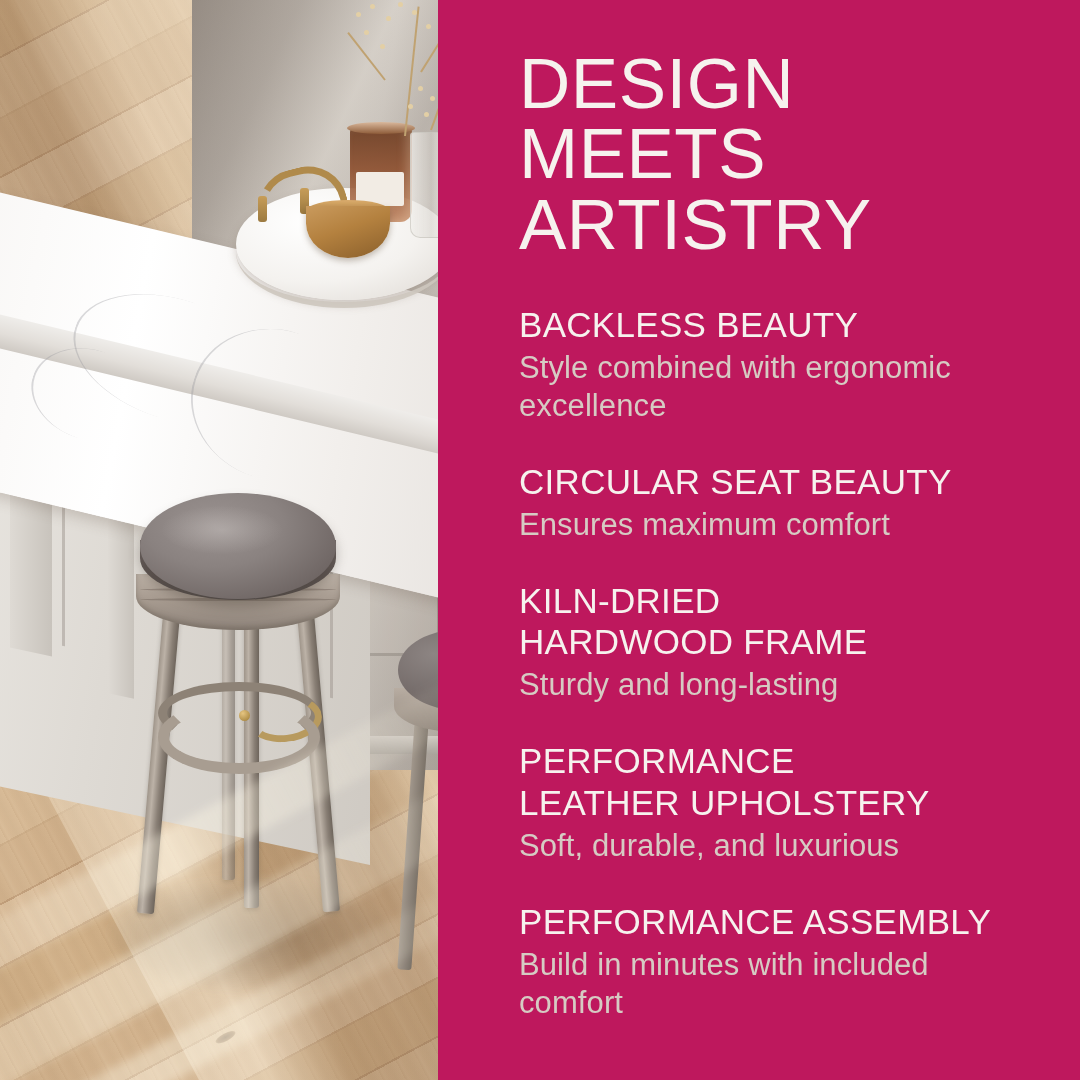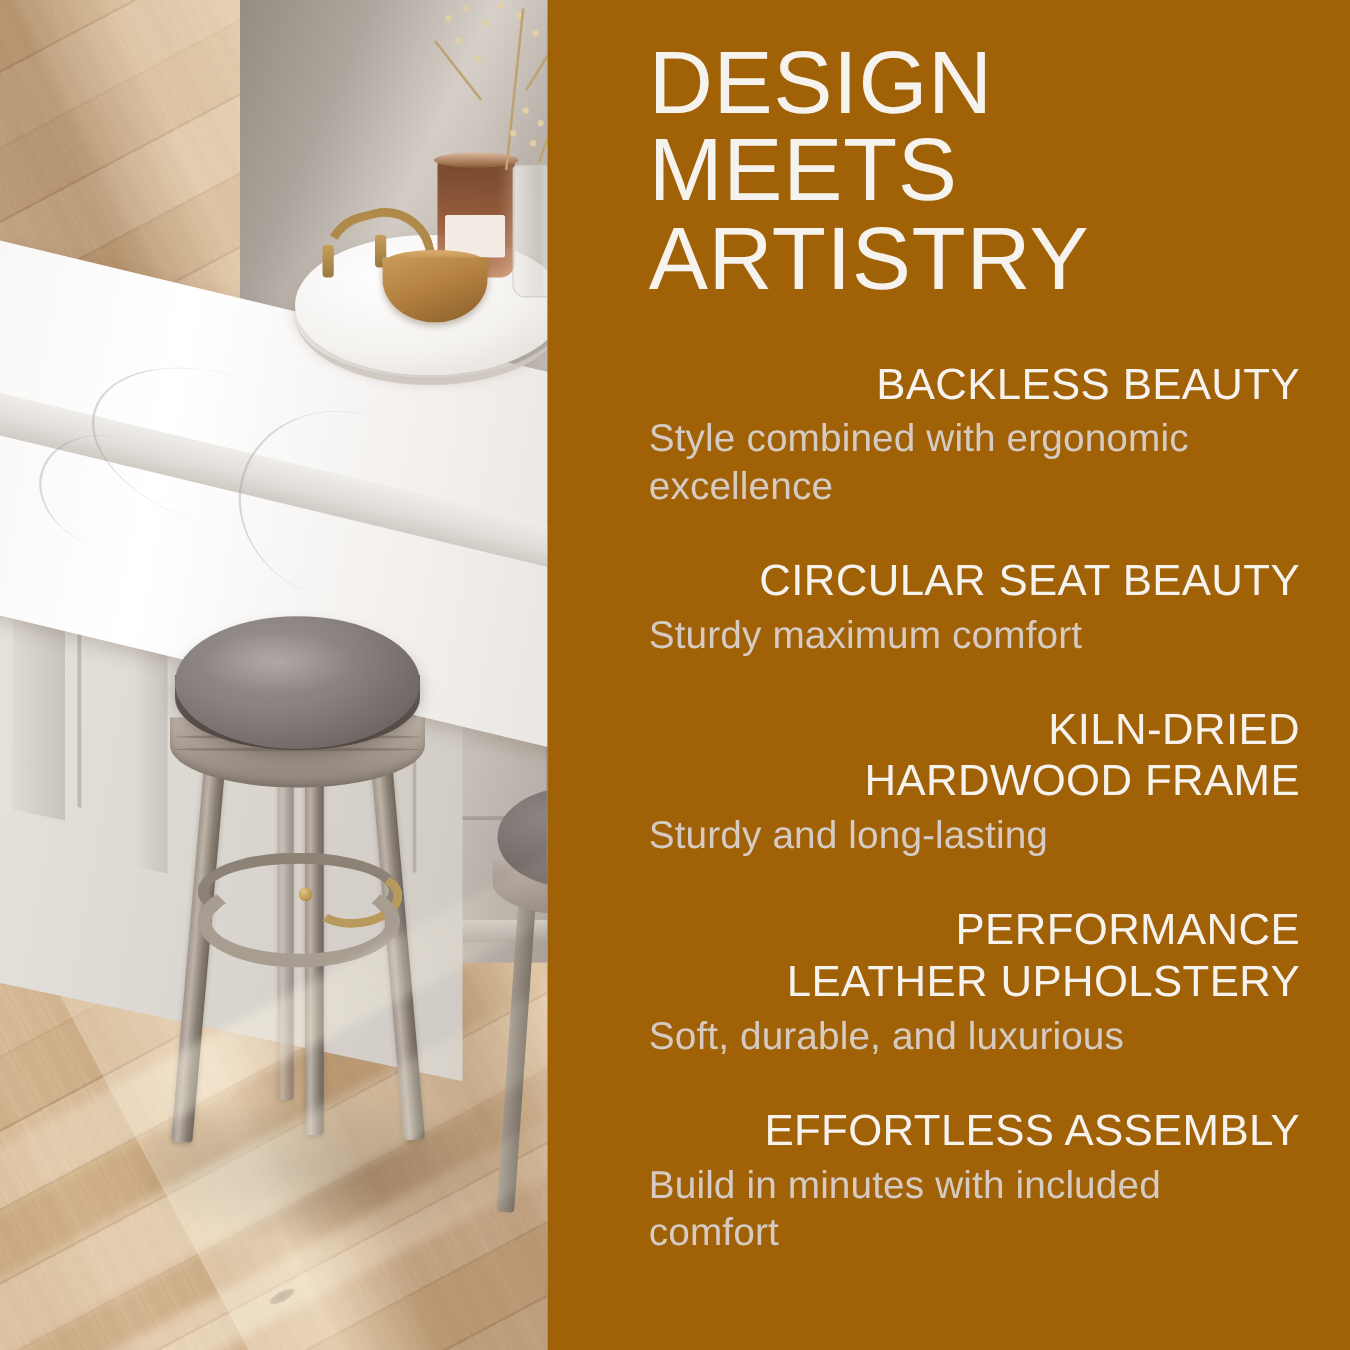--- a/index.html
+++ b/index.html
@@ -405,22 +405,22 @@
     transform: rotate(-28deg);
     filter: blur(4px);
     pointer-events: none;
   }
 
   
   .info-panel {
     position: relative;
     flex: 1 1 auto;
     height: 1080px;
-    background: #a16207;
-    padding: 26px 40px 0 81px;
+    background: #be185d;
+    padding: 43px 40px 0 81px;
     box-sizing: border-box;
   }
   .headline {
     color: #f6f2ee;
     font-family: "Liberation Sans", sans-serif;
     font-weight: 300;
     font-size: 71px;
     line-height: 0.99;
     letter-spacing: 0.5px;
     margin: 0 0 0 0;
@@ -436,21 +436,20 @@
   .feature:last-child { margin-bottom: 0; }
   .feature-title {
     color: #f6f2ee;
     font-family: "Liberation Sans", sans-serif;
     font-weight: 300;
     font-size: 35px;
     line-height: 1.18;
     letter-spacing: 0.3px;
     margin: 0 0 4px 0;
     white-space: pre-line;
-    text-align: right;
   }
   .feature-desc {
     color: #d6cbc3;
     font-family: "Liberation Sans", sans-serif;
     font-weight: 300;
     font-size: 31px;
     line-height: 1.22;
     letter-spacing: 0.1px;
     margin: 0;
     max-width: 470px;
@@ -563,36 +562,36 @@
 
     <div class="features">
 
       <div class="feature">
         <div class="feature-title">BACKLESS BEAUTY</div>
         <div class="feature-desc">Style combined with ergonomic excellence</div>
       </div>
 
       <div class="feature">
         <div class="feature-title">CIRCULAR SEAT BEAUTY</div>
-        <div class="feature-desc">Sturdy maximum comfort</div>
+        <div class="feature-desc">Ensures maximum comfort</div>
       </div>
 
       <div class="feature">
         <div class="feature-title">KILN-DRIED
 HARDWOOD FRAME</div>
         <div class="feature-desc">Sturdy and long-lasting</div>
       </div>
 
       <div class="feature">
         <div class="feature-title">PERFORMANCE
 LEATHER UPHOLSTERY</div>
         <div class="feature-desc">Soft, durable, and luxurious</div>
       </div>
 
       <div class="feature">
-        <div class="feature-title">EFFORTLESS ASSEMBLY</div>
+        <div class="feature-title">PERFORMANCE ASSEMBLY</div>
         <div class="feature-desc">Build in minutes with included comfort</div>
       </div>
 
     </div>
   </div>
 
 </div>
 
 </body></html>

